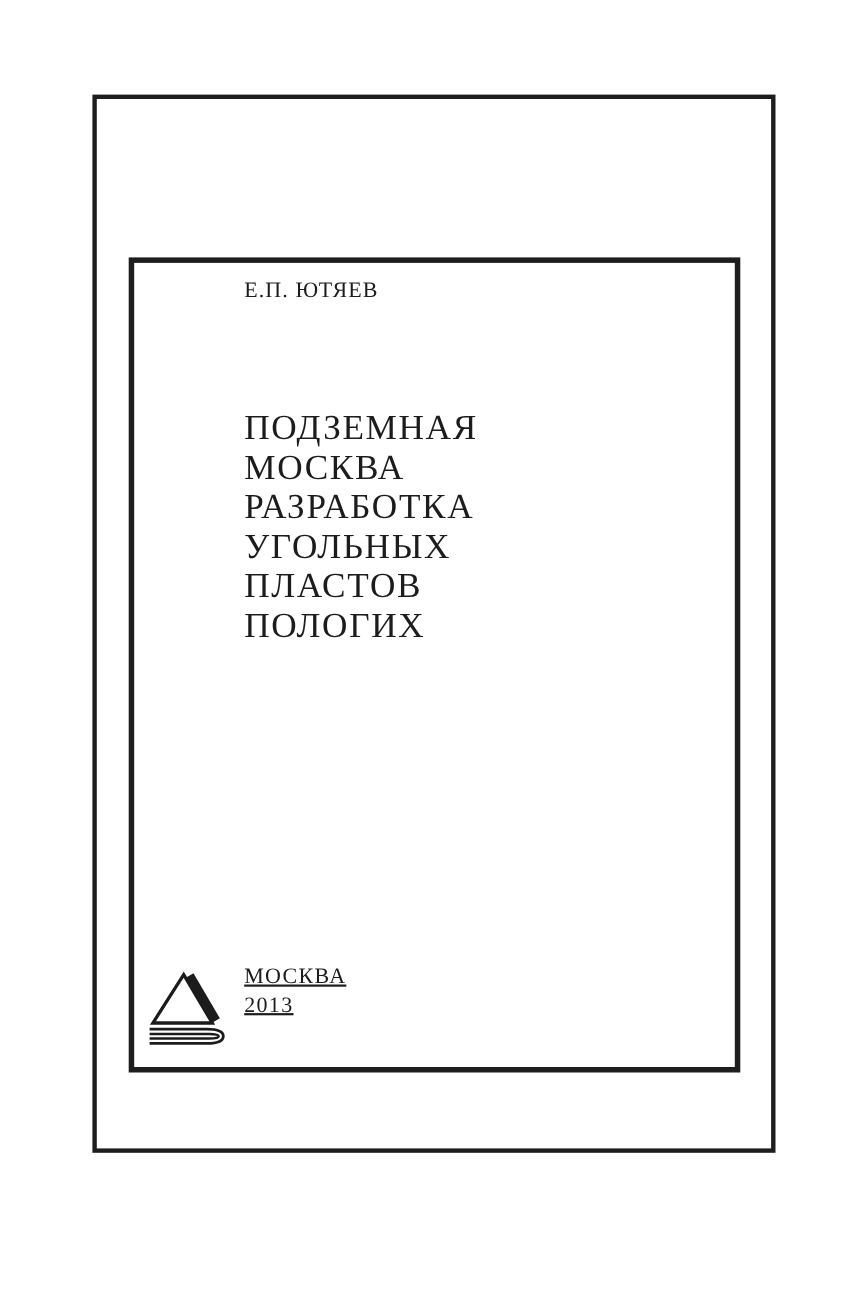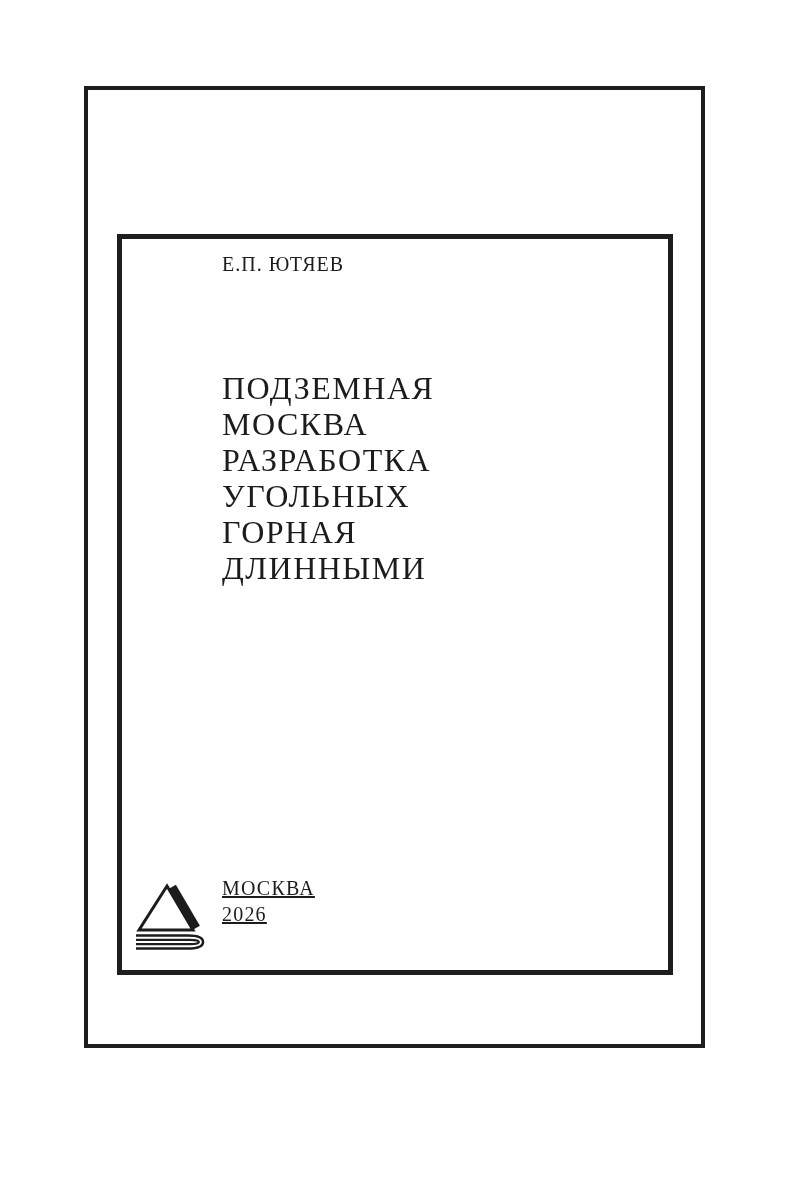--- a/index.html
+++ b/index.html
@@ -85,33 +85,33 @@
 
   <div class="inner-frame"></div>
 
   <div class="author">Е.П. ЮТЯЕВ</div>
 
   <div class="title">
     <div class="title-line">ПОДЗЕМНАЯ</div>
     <div class="title-line">МОСКВА</div>
     <div class="title-line">РАЗРАБОТКА</div>
     <div class="title-line">УГОЛЬНЫХ</div>
-    <div class="title-line">ГОРНАЯ</div>
-    <div class="title-line">ДЛИННЫМИ</div>
+    <div class="title-line">ПЛАСТОВ</div>
+    <div class="title-line">ПОЛОГИХ</div>
   </div>
 
   <svg class="logo" viewBox="0 0 100 95" aria-hidden="true">
 
     <polygon points="39,24 11,68 65,68" fill="none" stroke="#1c1c1c" stroke-width="3" stroke-linejoin="miter"></polygon>
 
     <line x1="44" y1="25" x2="68" y2="66" stroke="#1c1c1c" stroke-width="9" stroke-linecap="butt"></line>
 
     <path d="M8,73.5 H60 C71,73.5 75,76.4 75,80 C75,83.6 71,86.5 60,86.5 H8" fill="none" stroke="#1c1c1c" stroke-width="2.5" stroke-linecap="butt"></path>
 
     <path d="M8,77.9 H62 C68.5,77.9 70.8,78.8 70.8,80 C70.8,81.2 68.5,82.1 62,82.1 H8" fill="none" stroke="#1c1c1c" stroke-width="2.3" stroke-linecap="butt"></path>
   </svg>
 
   <div class="imprint">
     <div class="imprint-line">МОСКВА</div>
-    <div class="imprint-line">2026</div>
+    <div class="imprint-line">2013</div>
   </div>
 
 </div>
 
 </body></html>

